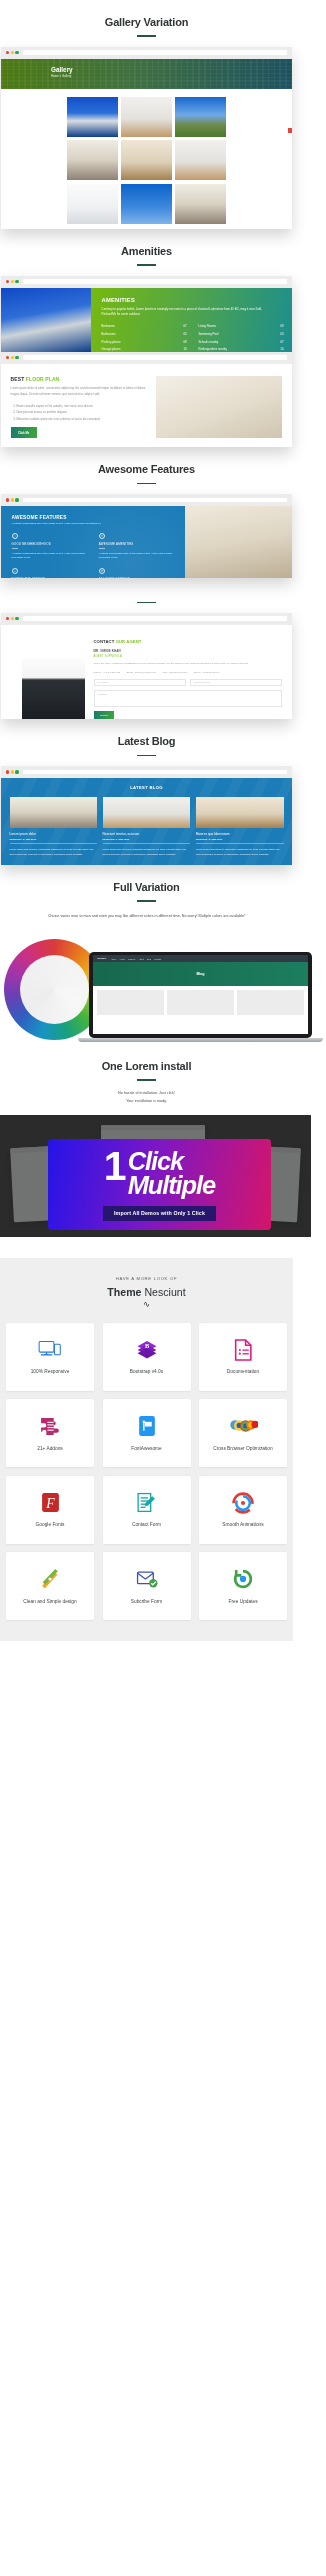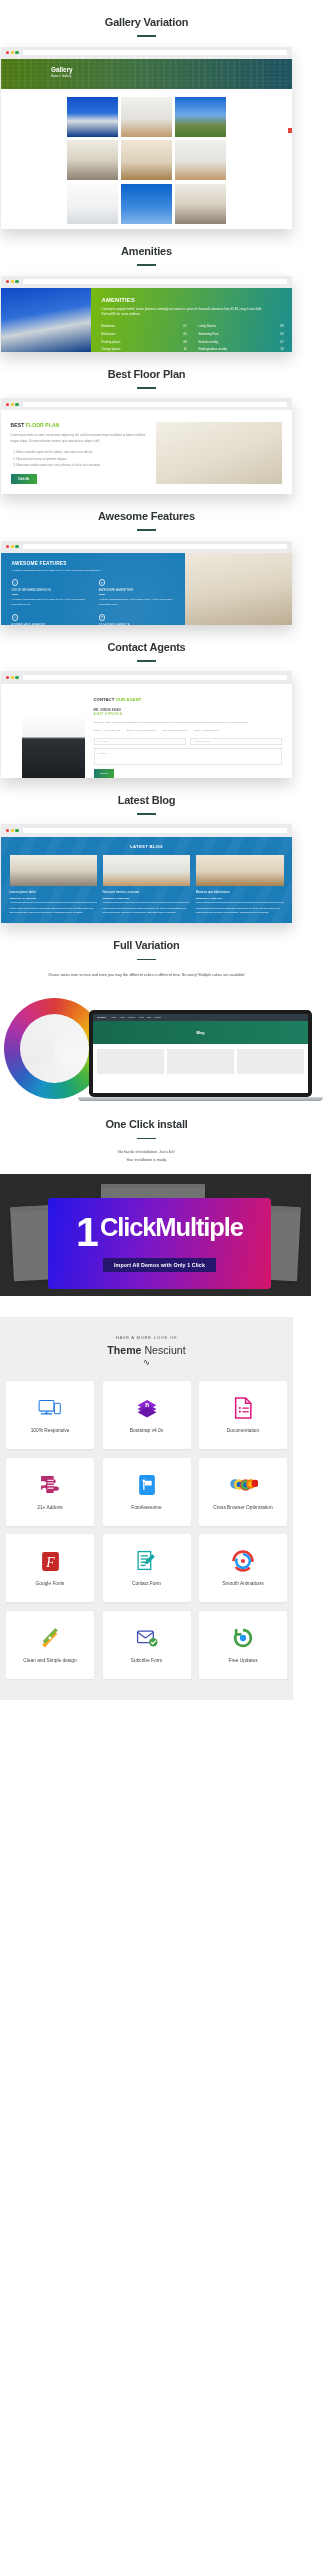--- a/index.html
+++ b/index.html
@@ -231,21 +231,21 @@
   .oc-m3 { right: 11.7px; top: 31px; width: 88px; height: 74px; transform: rotate(3deg); }
   .oc-mock .mt { height: 4.8px; background: #dfe4e7; border-radius: 1.6px 1.6px 0 0; }
   .oc-banner {
     position: absolute; left: 48px; top: 24px; width: 223px; height: 91px;
     background: linear-gradient(100deg,#2514e8 0%,#7a17c7 45%,#d4156b 100%);
     border-radius: 3.7px; color: #fff;
     display: flex; flex-direction: column; align-items: center; justify-content: center;
   }
   .oc-1 { font-size: 33px; font-weight: bold; line-height: .92; letter-spacing: -1.1px; display: flex; align-items: flex-start; }
   .oc-1 .n { font-size: 41px; margin-right: 2.1px; line-height: .85; }
-  .oc-1 .w { display: flex; flex-direction: row; }
+  .oc-1 .w { display: flex; flex-direction: column; font-style: italic; }
   .oc-1 .w span { font-size: 25.5px; line-height: .95; }
   .oc-strip {
     margin-top: 8.5px; background: #26166e; color: #fff;
     font-size: 5.3px; font-weight: bold; padding: 4.2px 10.6px; letter-spacing: 0.1px;
   }
 
   
   .tf { background: #efefef; padding: 18px 0 21px; margin-top: 21px; }
   .tf-eyebrow { text-align: center; font-size: 4.2px; color: #5a5f62; letter-spacing: 0.7px; }
   .tf-title { text-align: center; font-size: 10.6px; color: #2f3437; margin-top: 4.2px; font-weight: normal; }
@@ -368,24 +368,20 @@
               
               
             </div>
 
           </div>
         </div>
       </div>
     </div>
   </div>
 
-  <div class="section-head">
-    <h2>Best Floor Plan</h2>
-    <div class="head-rule"></div>
-  </div>
   <div class="browser">
     <div class="browser-bar">
       <div class="dots">
         <span class="dot r"></span>
         <span class="dot y"></span>
         <span class="dot g"></span>
       </div>
       <div class="addr"></div>
     </div>
     <div class="browser-body fp-wrap">
@@ -445,21 +441,20 @@
             <h4>24 HOURS SERVICE</h4>
 
           </div>
         </div>
       </div>
       <div class="af-right"></div>
     </div>
   </div>
 
   <div class="section-head">
-    <h2>Contact Agents</h2>
     <div class="head-rule"></div>
   </div>
   <div class="browser">
     <div class="browser-bar">
       <div class="dots">
         <span class="dot r"></span>
         <span class="dot y"></span>
         <span class="dot g"></span>
       </div>
       <div class="addr"></div>
@@ -559,21 +554,21 @@
             <div class="cv-card"></div>
             <div class="cv-card"></div>
           </div>
         </div>
       </div>
       <div class="cv-base"></div>
     </div>
   </div>
 
   <div class="section-head">
-    <h2>One Click install</h2>
+    <h2>One Lorem install</h2>
     <div class="head-rule"></div>
   </div>
   <div class="oc-sub">
     <div>No hassle of installation. Just click!</div>
     <div>Your installation is ready.</div>
   </div>
   <div class="oc-stage">
     <div class="oc-bgrow">
       <div class="oc-mock oc-m1">
           <div class="mt"></div>

